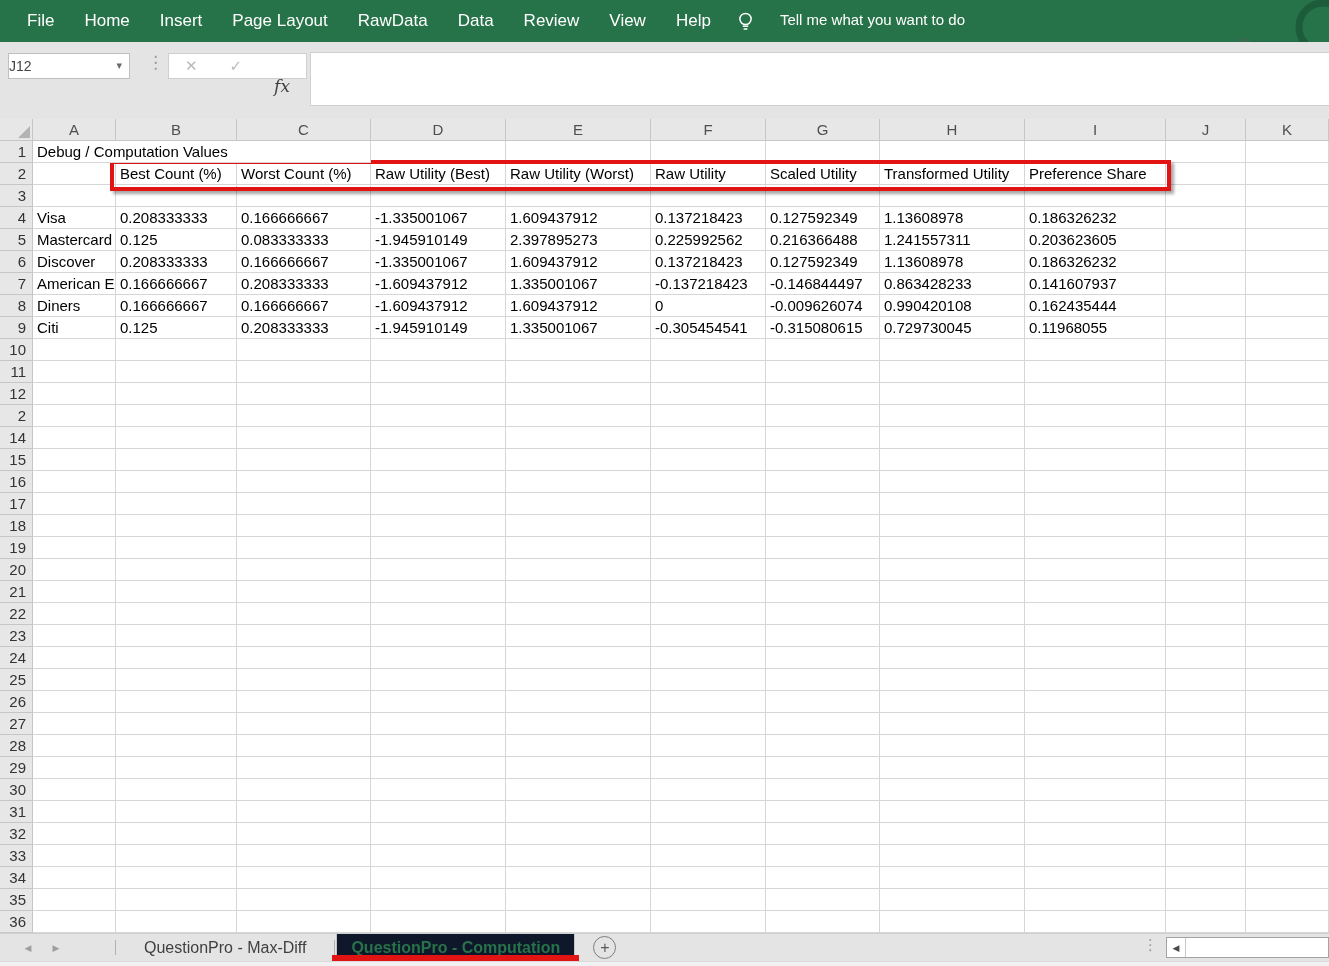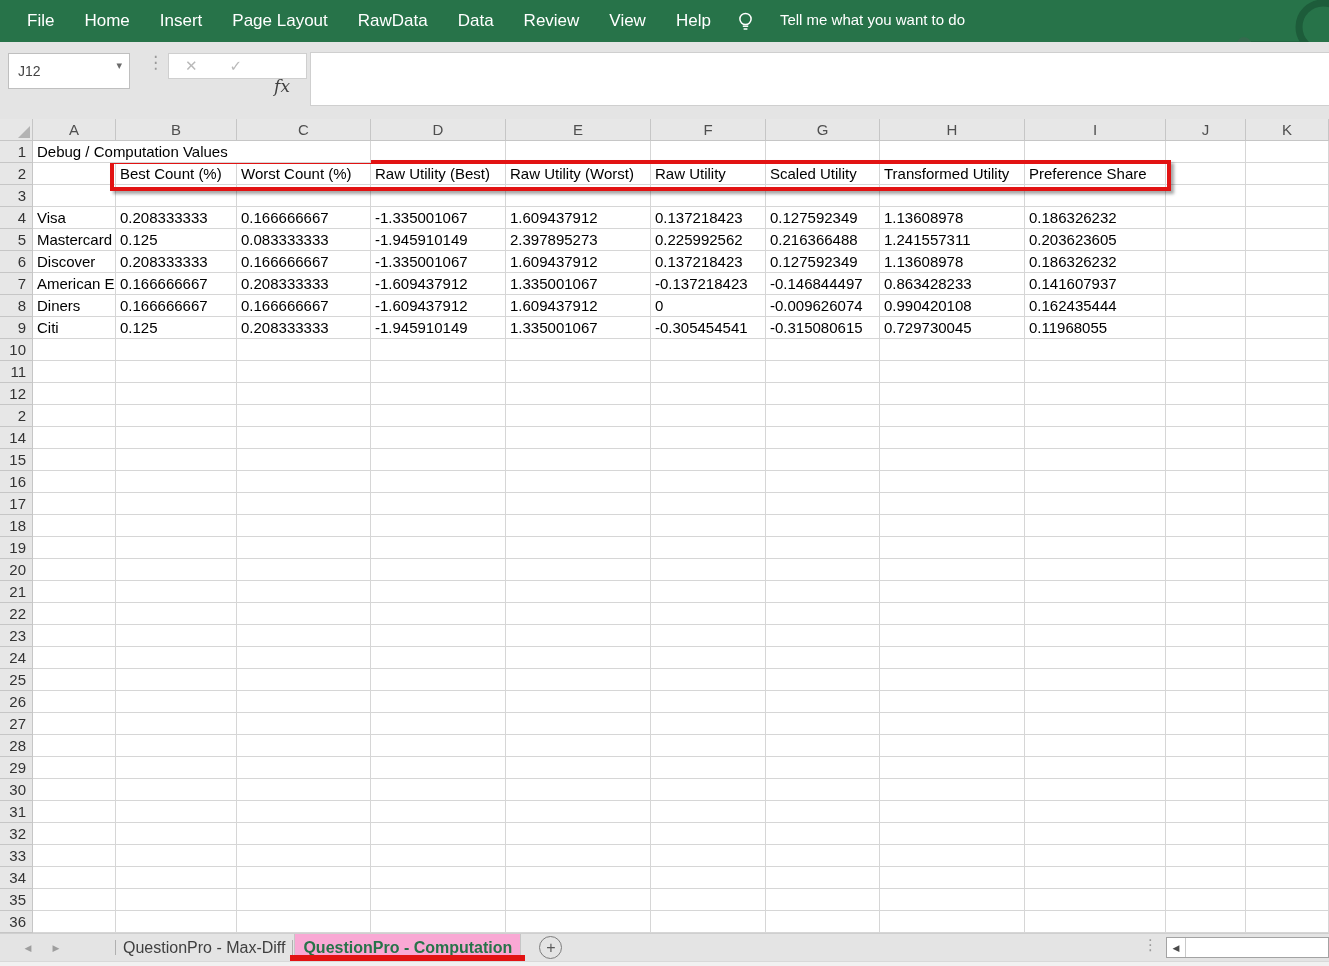--- a/index.html
+++ b/index.html
@@ -17,23 +17,23 @@
 
   
   .ribbon{position:absolute;left:0;top:0;width:100%;height:42px;background:var(--green);
           display:flex;align-items:center;padding-left:12px;color:#fff;}
   .menu-item{padding:0 15px;font-size:17px;line-height:42px;cursor:default;white-space:nowrap;}
   .tellme{display:flex;align-items:flex-start;margin-left:10px;gap:25px;font-size:15px;white-space:nowrap;}
   .ribbon-decor{position:absolute;right:0;top:0;width:140px;height:42px;pointer-events:none;}
 
   
   .formula-strip{position:absolute;left:0;top:42px;width:100%;height:77px;background:var(--strip-bg);}
-  .name-box{position:absolute;left:8px;top:11px;width:122px;height:36px;background:#fff;
+  .name-box{position:absolute;left:8px;top:11px;width:122px;height:26px;background:#fff;
             border:1px solid #bfbfbf;font-size:14px;color:#444;display:flex;align-items:center;
-            padding-left:9px;}
+            }
   .name-caret{position:absolute;right:7px;top:5px;font-size:11px;color:#6b6b6b;}
   .strip-dots{position:absolute;left:147px;top:10px;font-size:17px;color:#9a9a9a;letter-spacing:0;}
   .fx-group{position:absolute;left:168px;top:11px;width:139px;height:26px;background:#fff;
             border:1px solid #cfcfcf;display:flex;align-items:center;justify-content:space-around;}
   .icon-cancel,.icon-enter{font-size:15px;color:#b9b9b9;}
   .icon-fx{font-family:"DejaVu Serif","Liberation Serif",serif;font-style:italic;font-size:17px;color:#3e3e3e;margin-top:39px;}
   .formula-input{position:absolute;left:310px;top:10px;right:-2px;height:54px;background:#fff;
                  border:1px solid #cfcfcf;font-size:14px;padding:3px 6px;color:#222;}
 
   
@@ -58,23 +58,23 @@
   .red-box{position:absolute;left:110px;top:160px;width:1061px;height:31px;
            border:4px solid var(--red);box-shadow:3px 3px 3px rgba(0,0,0,.35);pointer-events:none;}
 
   
   .tabbar{position:absolute;left:0;top:933px;width:100%;height:28px;background:var(--strip-bg);
           border-top:1px solid #cfcfcf;display:flex;align-items:stretch;font-size:16px;}
   .tab-nav{width:28px;display:flex;align-items:center;justify-content:center;color:#9e9e9e;font-size:9px;}
   .tab-nav:first-child{margin-left:14px;}
   .tabs-wrap{display:flex;align-items:stretch;margin-left:44px;}
   .tab-sep{width:1px;background:#b0b0b0;margin:6px 1px;}
-  .tab{padding:0 6px;line-height:27px;color:#3f3f3f;white-space:nowrap;}
-  .tab.active{position:relative;background:#f9a8d4;border-left:1px solid #c6c6c6;border-right:1px solid #c6c6c6;
-              color:var(--green);font-weight:bold;padding:0 8px;}
+  .tab{padding:0 27px;line-height:27px;color:#3f3f3f;white-space:nowrap;}
+  .tab.active{position:relative;background:#0f172a;border-left:1px solid #c6c6c6;border-right:1px solid #c6c6c6;
+              color:var(--green);font-weight:bold;padding:0 14px;}
   .tab.active::after{content:"";position:absolute;left:-5px;right:-5px;bottom:-1px;height:7px;background:var(--red);}
   .add-sheet{width:23px;height:23px;border:1px solid #7d7d7d;border-radius:50%;align-self:center;
              margin-left:18px;display:flex;align-items:center;justify-content:center;
              font-size:16px;color:#5a5a5a;line-height:1;}
   .tab-dots{position:absolute;left:1143px;top:936px;font-size:15px;color:#9a9a9a;}
   .h-scrollbar{position:absolute;left:1166px;right:0;top:937px;height:21px;background:#fff;
                border:1px solid #a3a3a3;display:flex;}
   .h-scroll-arrow{width:19px;border-right:1px solid #c9c9c9;display:flex;align-items:center;
                   justify-content:center;font-size:9px;color:#4a4a4a;}
   .status-strip{position:absolute;left:0;top:961px;width:100%;height:5px;background:#f1f1f1;

